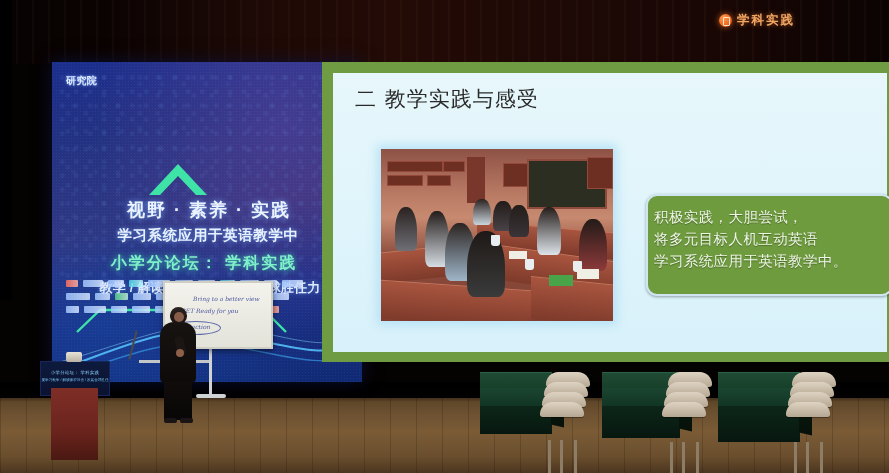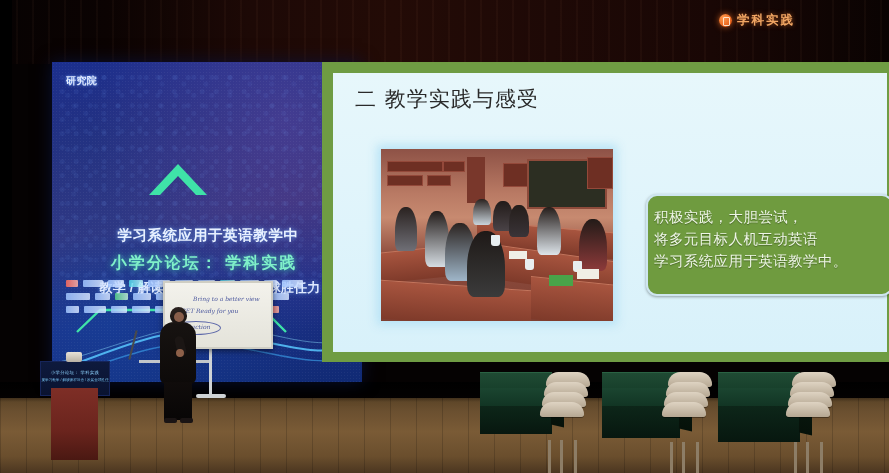--- a/index.html
+++ b/index.html
@@ -360,20 +360,21 @@
 
   <div class="banner">
     <div class="banner-globe"></div>
 
     <div class="banner-inst">研究院</div>
 
     <svg class="chevron" viewBox="0 0 62 34">
       <polygon points="31,2 60,33 49,33 31,14 13,33 2,33" fill="#3fe3a8"></polygon>
     </svg>
 
+    <div class="banner-l1">视野 · 素养 · 实践</div>
     <div class="banner-l2">学习系统应用于英语教学中</div>
     <div class="banner-l3">小学分论坛： 学科实践</div>
     <div class="banner-l4">教学 / 解读课程理念 / 发展全球胜任力</div>
 
     <svg class="chev-bottom" viewBox="0 0 215 26">
       <polyline points="3,25 26,3 190,3 212,25" fill="none" stroke="#3fe3a8" stroke-width="2.4"></polyline>
     </svg>
 
     <div class="sponsors" style="top:216px">
       <div class="sponsor-band" style="top:0px">

